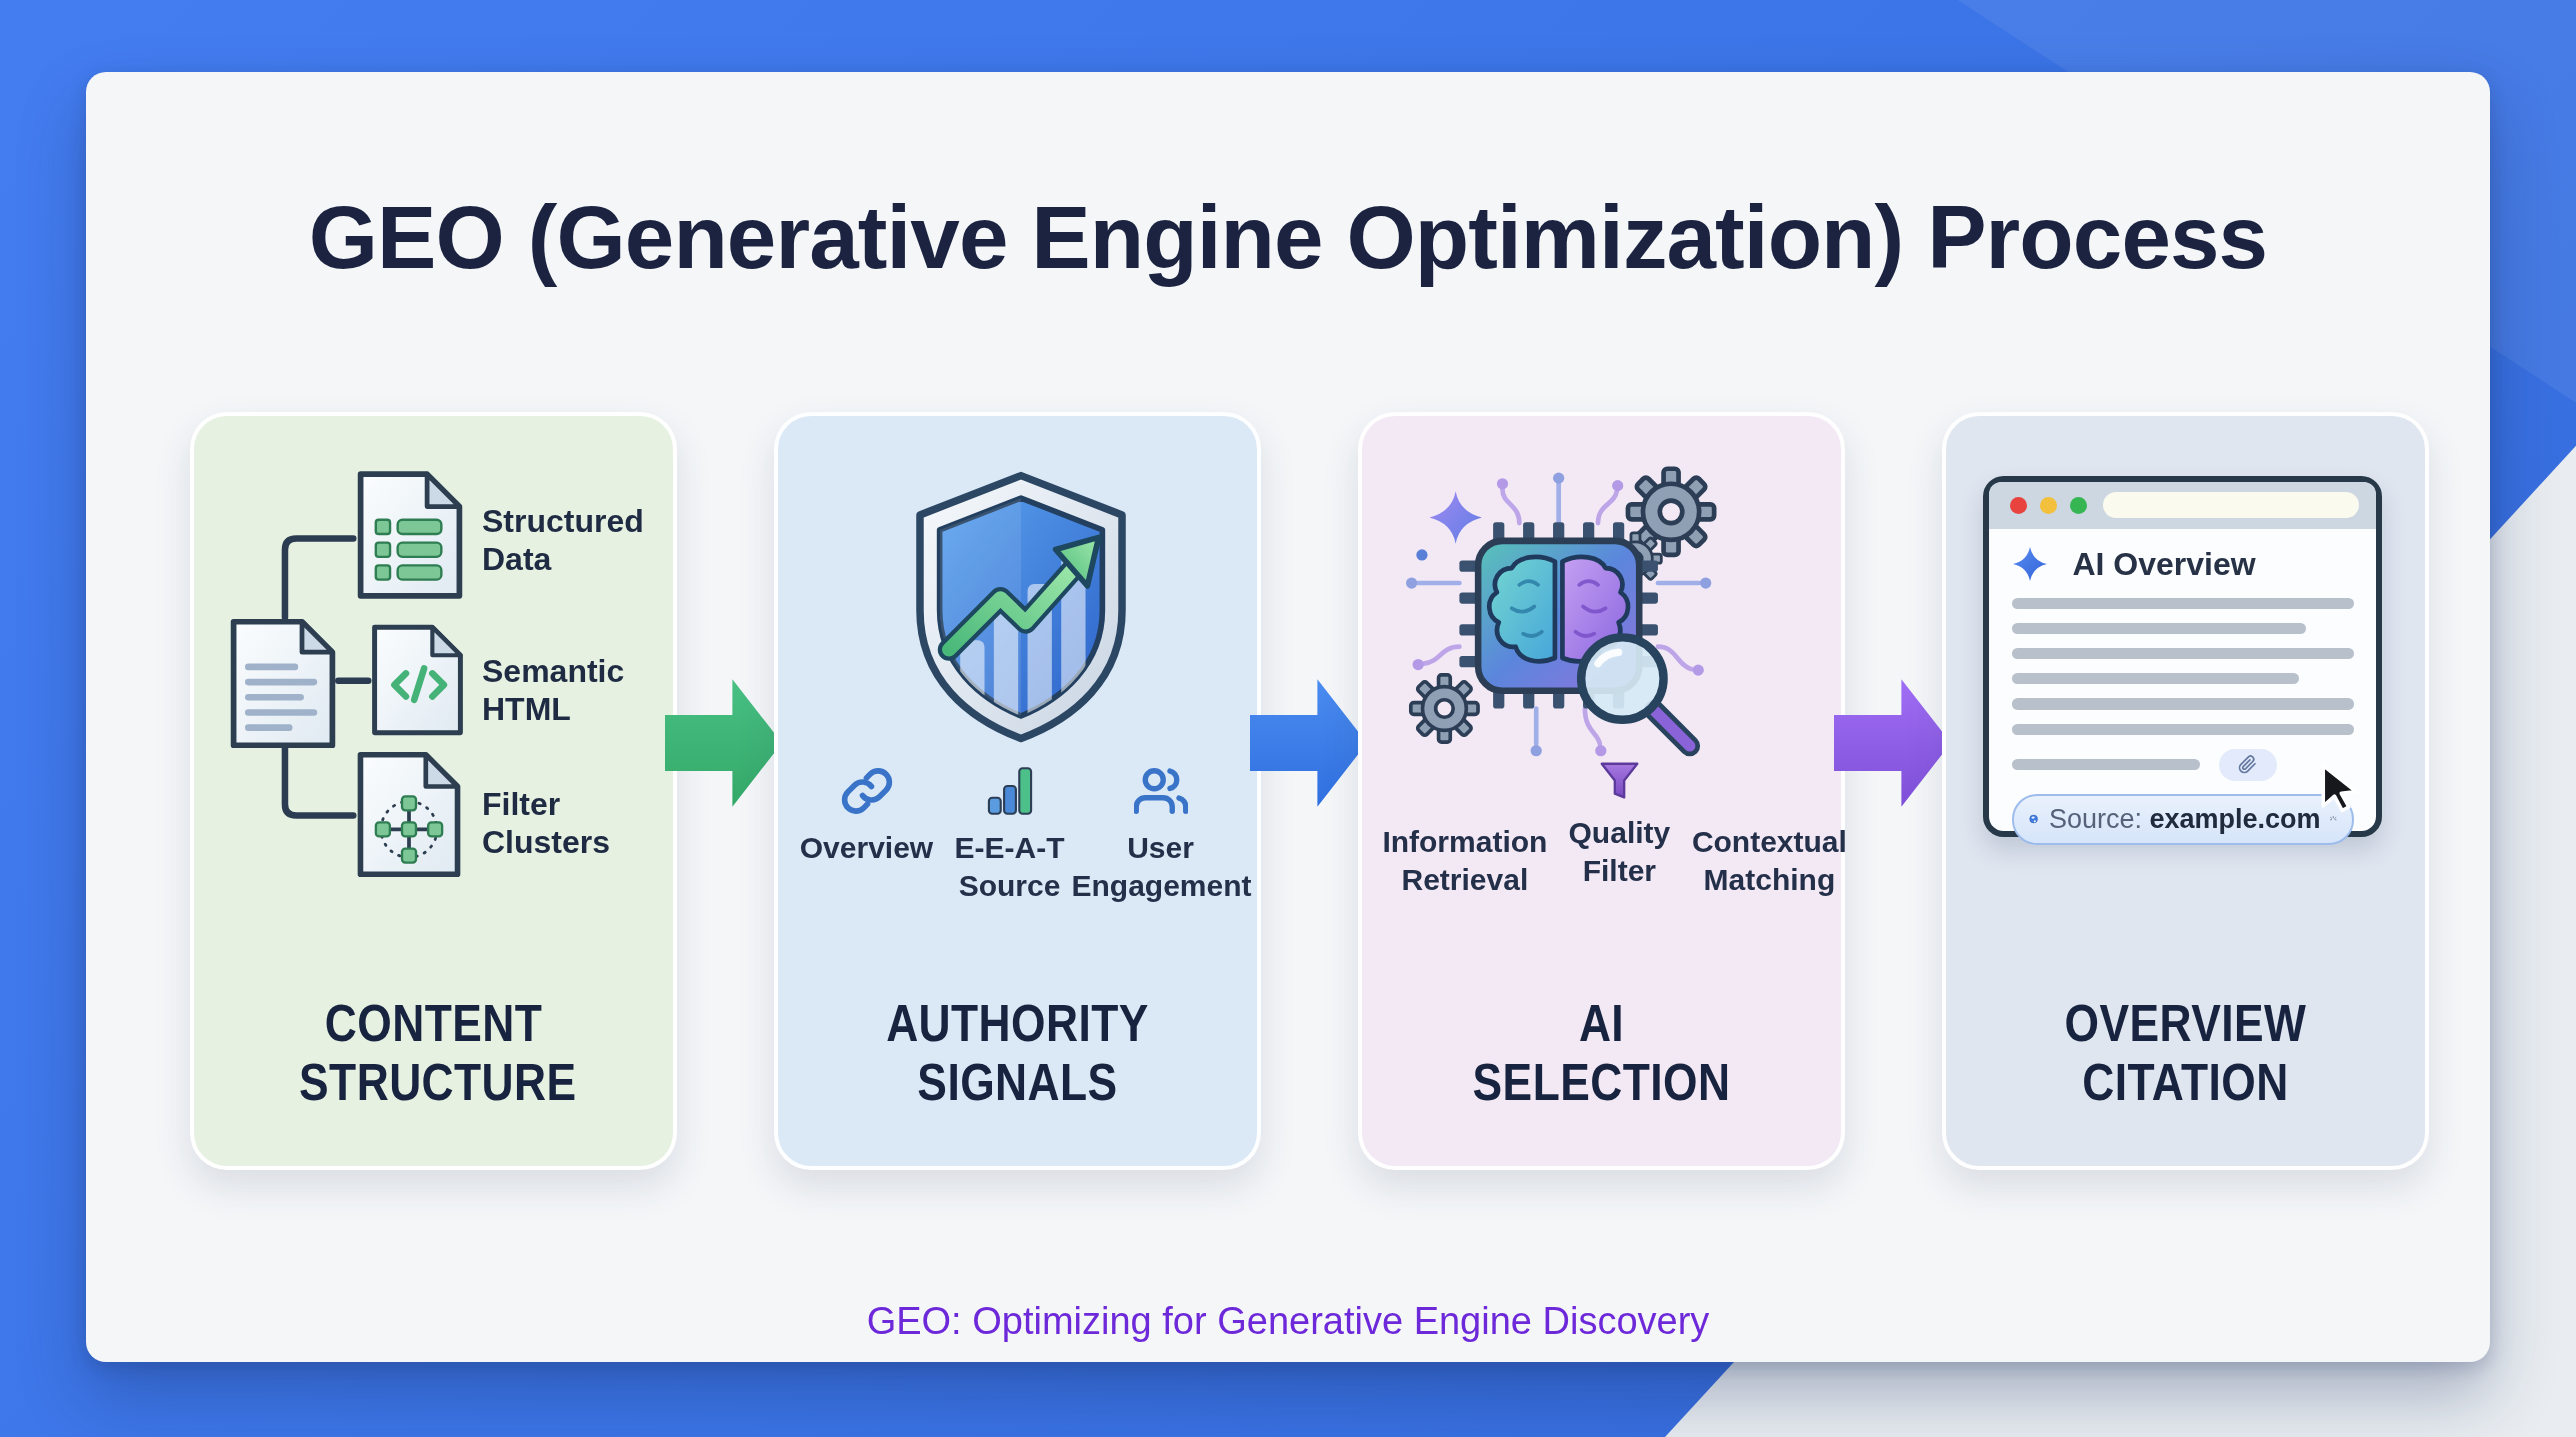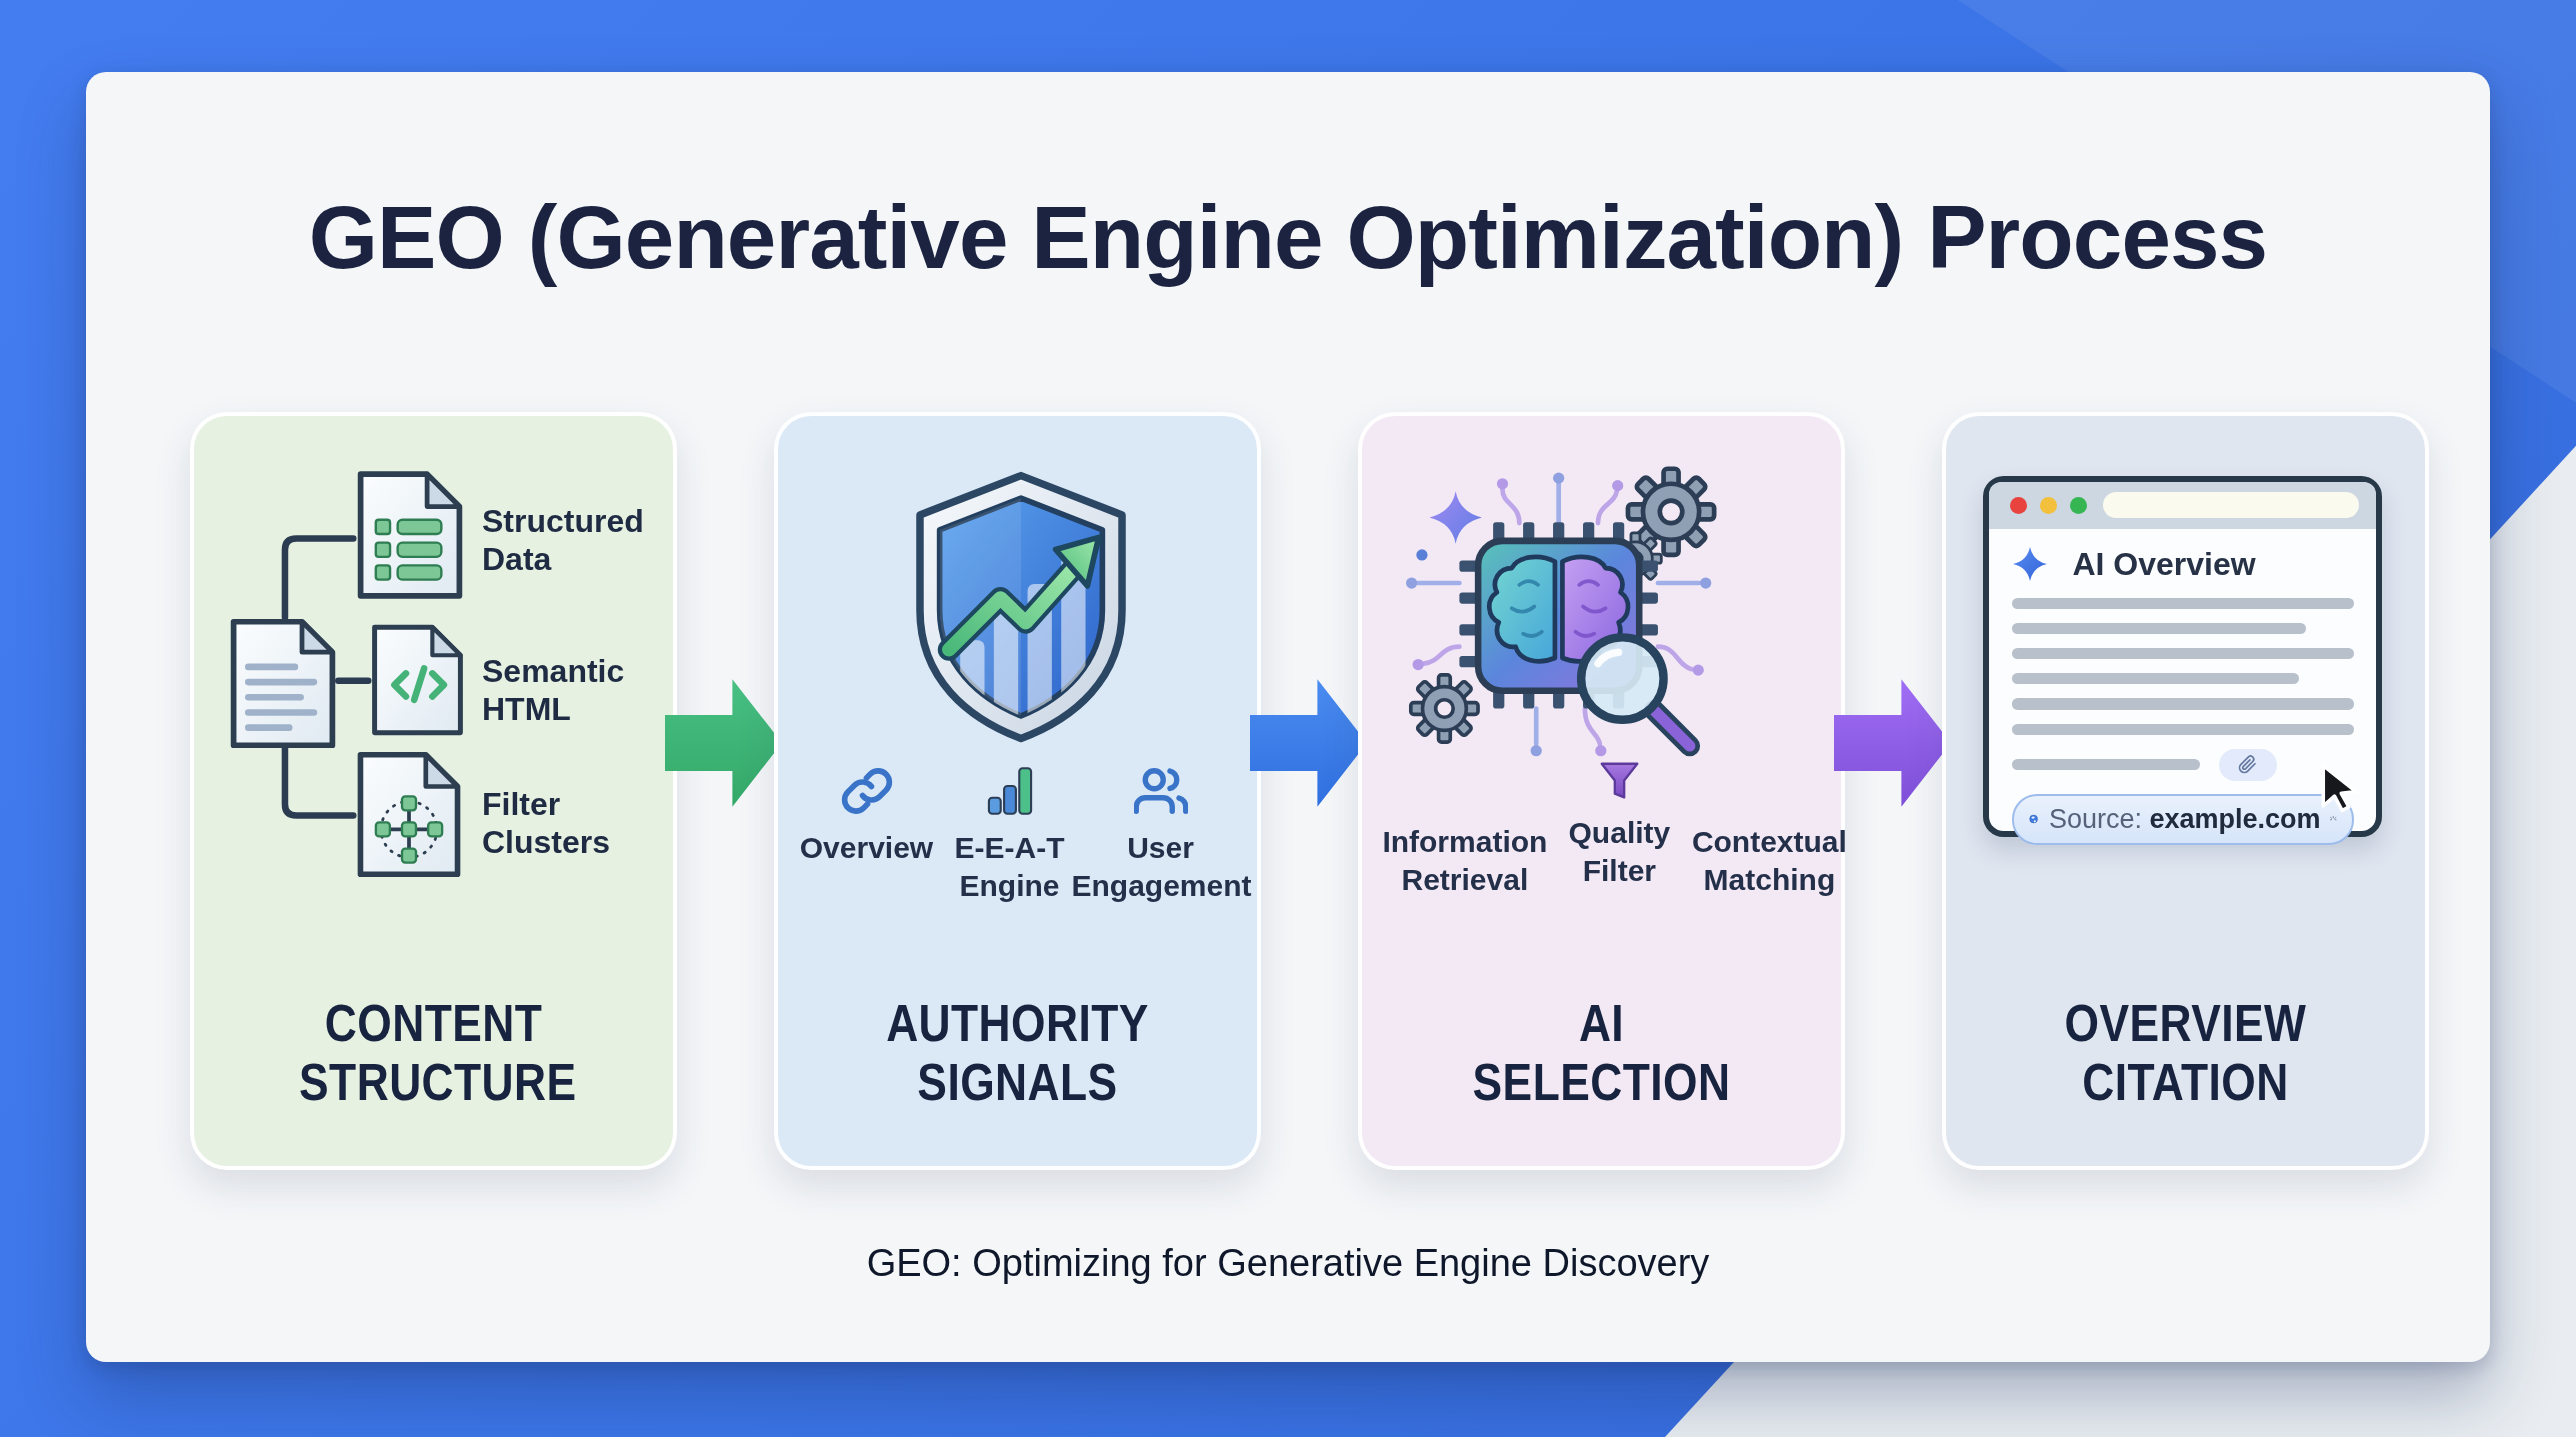--- a/index.html
+++ b/index.html
@@ -69,22 +69,22 @@
   .src-pill{display:flex;align-items:center;height:51px;border-radius:25px;
     background:linear-gradient(180deg,#e9f1fc,#d6e5fa);border:2.8px solid #9dbcec;
     padding:0 15px;box-sizing:border-box;}
   .src-prefix{font-size:27px;color:#56627a;margin:0 7.5px 0 11.2px;}
   .src-domain{font-size:27px;font-weight:bold;color:#202b3e;}
   .burst{margin-left:9.4px;}
   .cursor{position:absolute;left:323px;top:279px;}
   
   .arrow{position:absolute;top:598px;width:117px;height:146px;}
   .ar1{left:579px;} .ar2{left:1164px;} .ar3{left:1748px;}
-  .footer{position:absolute;left:0;right:0;top:1170px;text-align:center;
-    font-size:38px;color:#0f172a;margin:0;}
+  .footer{position:absolute;left:0;right:0;top:1228px;text-align:center;
+    font-size:38px;color:#6d28d9;margin:0;}
 </style>
 </head>
 <body>
 
 <div class="bg-light-tr"></div>
 <div class="bg-wedge"></div>
 
 <main class="panel">
 
   <h1 class="title">GEO (Generative Engine Optimization) Process</h1>
@@ -218,21 +218,21 @@
         <div class="item-label">Overview</div>
       </div>
       <div class="item-col">
         <svg width="56" height="54" viewBox="0 0 64 64">
           <g stroke="#2b3e55" stroke-width="2.5">
             <rect x="7" y="40" width="14" height="19" rx="4" fill="#5b9ce0"></rect>
             <rect x="25" y="26" width="14" height="33" rx="4" fill="#4a88d8"></rect>
             <rect x="43" y="5" width="14" height="54" rx="4" fill="#4cc088"></rect>
           </g>
         </svg>
-        <div class="item-label" style="width:122px">E-E-A-T Engine</div>
+        <div class="item-label" style="width:122px">E-E-A-T Source</div>
       </div>
       <div class="item-col">
         <svg width="54" height="54" viewBox="0 0 24 24">
           <g fill="none" stroke="#3a74c8" stroke-width="2.4" stroke-linecap="round" stroke-linejoin="round">
             <path d="M17 21v-2a4 4 0 0 0-4-4H5a4 4 0 0 0-4 4v2"></path>
               <circle cx="9" cy="7" r="4"></circle>
             <path d="M23 21v-2a4 4 0 0 0-3-3.87"></path>
               <path d="M16 3.13a4 4 0 0 1 0 7.75"></path>
           </g>
         </svg>

